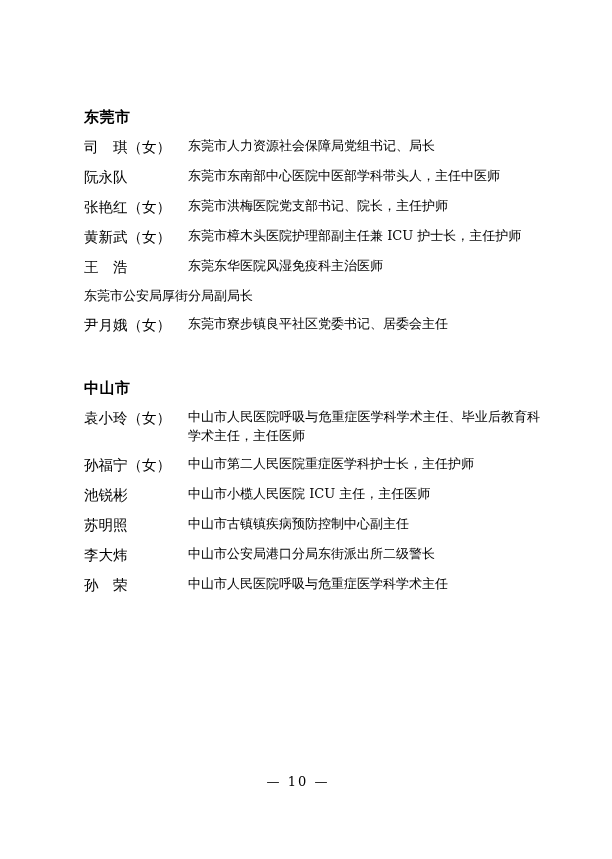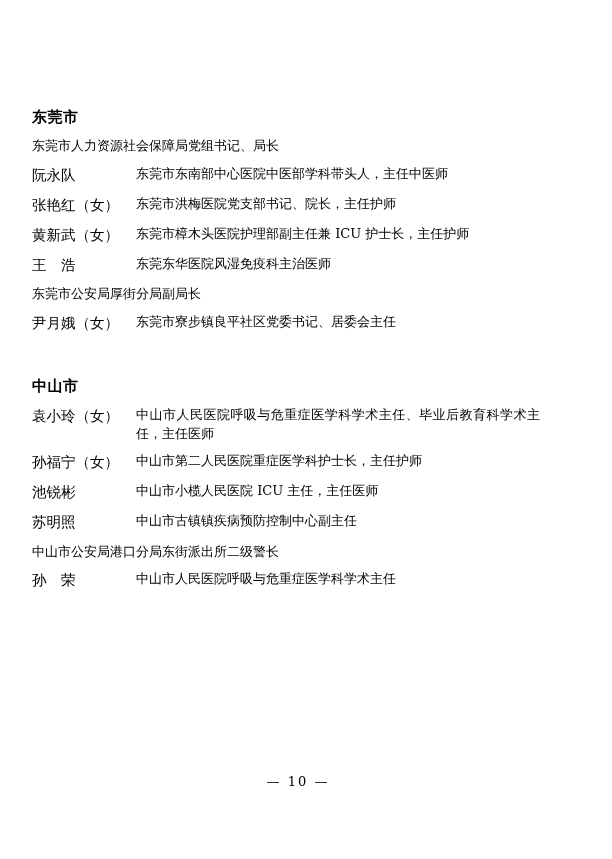--- a/index.html
+++ b/index.html
@@ -15,21 +15,21 @@
     color: #000000;
     overflow: hidden;
   }
   .page {
     position: absolute;
     left: 0;
     top: 0;
     width: 612px;
     height: 859px;
     box-sizing: border-box;
-    padding: 108px 72px 0 32px;
+    padding: 108px 72px 0 84px;
   }
   .section {
     margin-bottom: 0;
   }
   .section-title {
     font-size: 15px;
     font-weight: bold;
     letter-spacing: 0.5px;
     margin: 0 0 11px 0;
     line-height: 1.2;
@@ -69,20 +69,21 @@
 </style>
 </head>
 <body>
 
 <div class="page">
 
   <div class="section">
     <div class="section-title">东莞市</div>
 
     <div class="entry">
+      <div class="name">司　琪（女）</div>
       <div class="desc">东莞市人力资源社会保障局党组书记、局长</div>
     </div>
 
     <div class="entry">
       <div class="name">阮永队</div>
       <div class="desc">东莞市东南部中心医院中医部学科带头人，主任中医师</div>
     </div>
 
     <div class="entry">
       <div class="name">张艳红（女）</div>
@@ -126,20 +127,21 @@
       <div class="name">池锐彬</div>
       <div class="desc">中山市小榄人民医院 ICU 主任，主任医师</div>
     </div>
 
     <div class="entry">
       <div class="name">苏明照</div>
       <div class="desc">中山市古镇镇疾病预防控制中心副主任</div>
     </div>
 
     <div class="entry">
+      <div class="name">李大炜</div>
       <div class="desc">中山市公安局港口分局东街派出所二级警长</div>
     </div>
 
     <div class="entry">
       <div class="name">孙　荣</div>
       <div class="desc">中山市人民医院呼吸与危重症医学科学术主任</div>
     </div>
   </div>
 
   <div class="footer">— 10 —</div>

